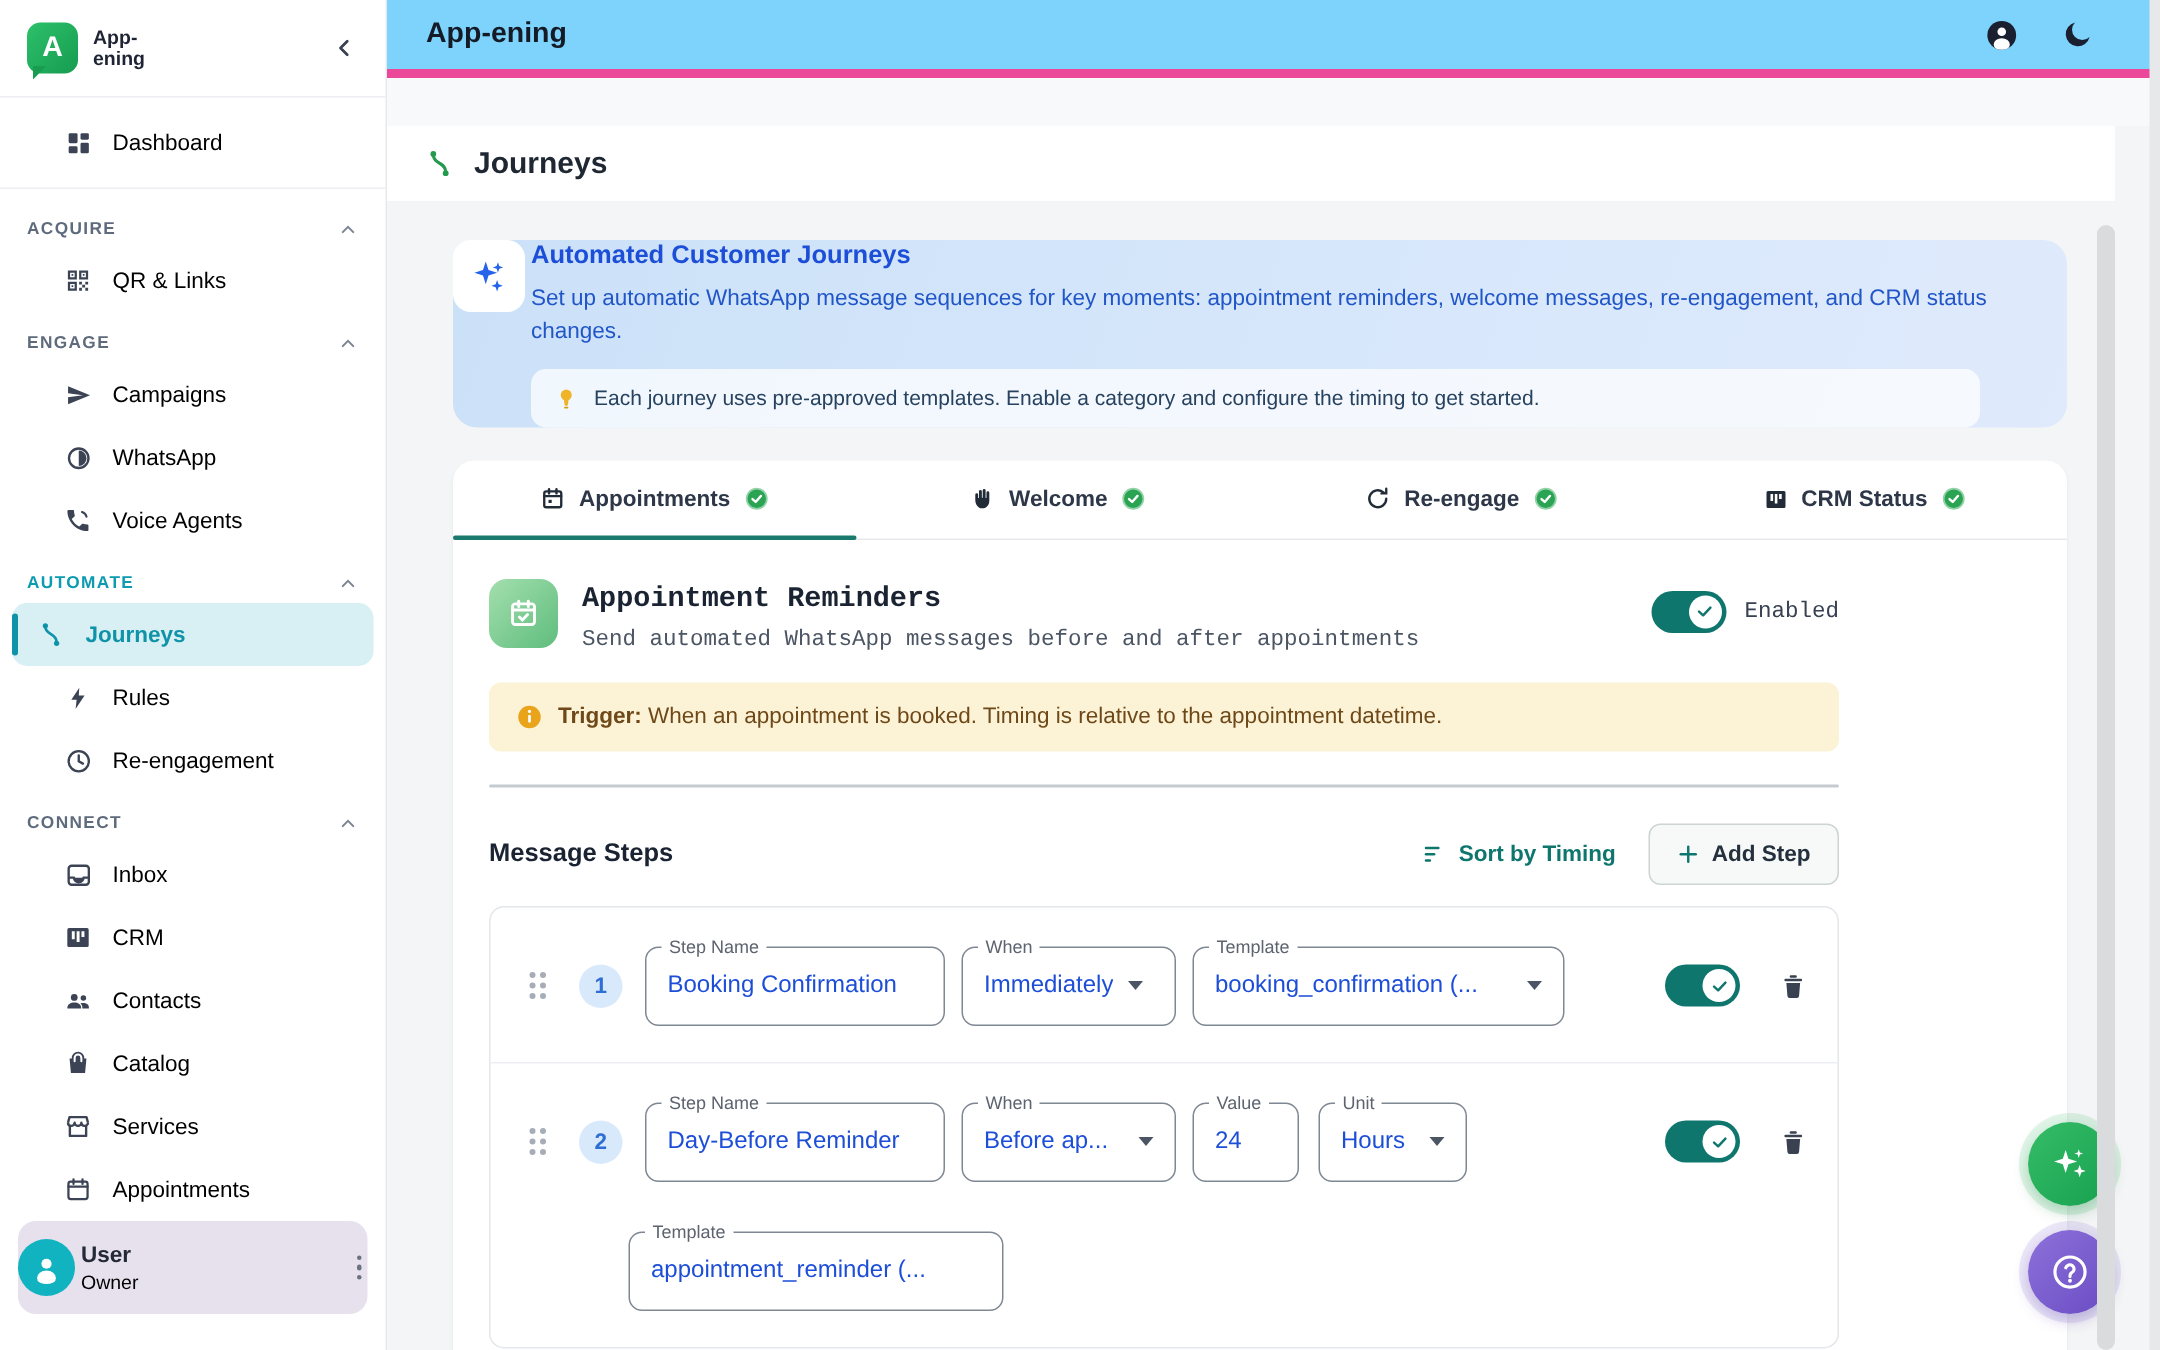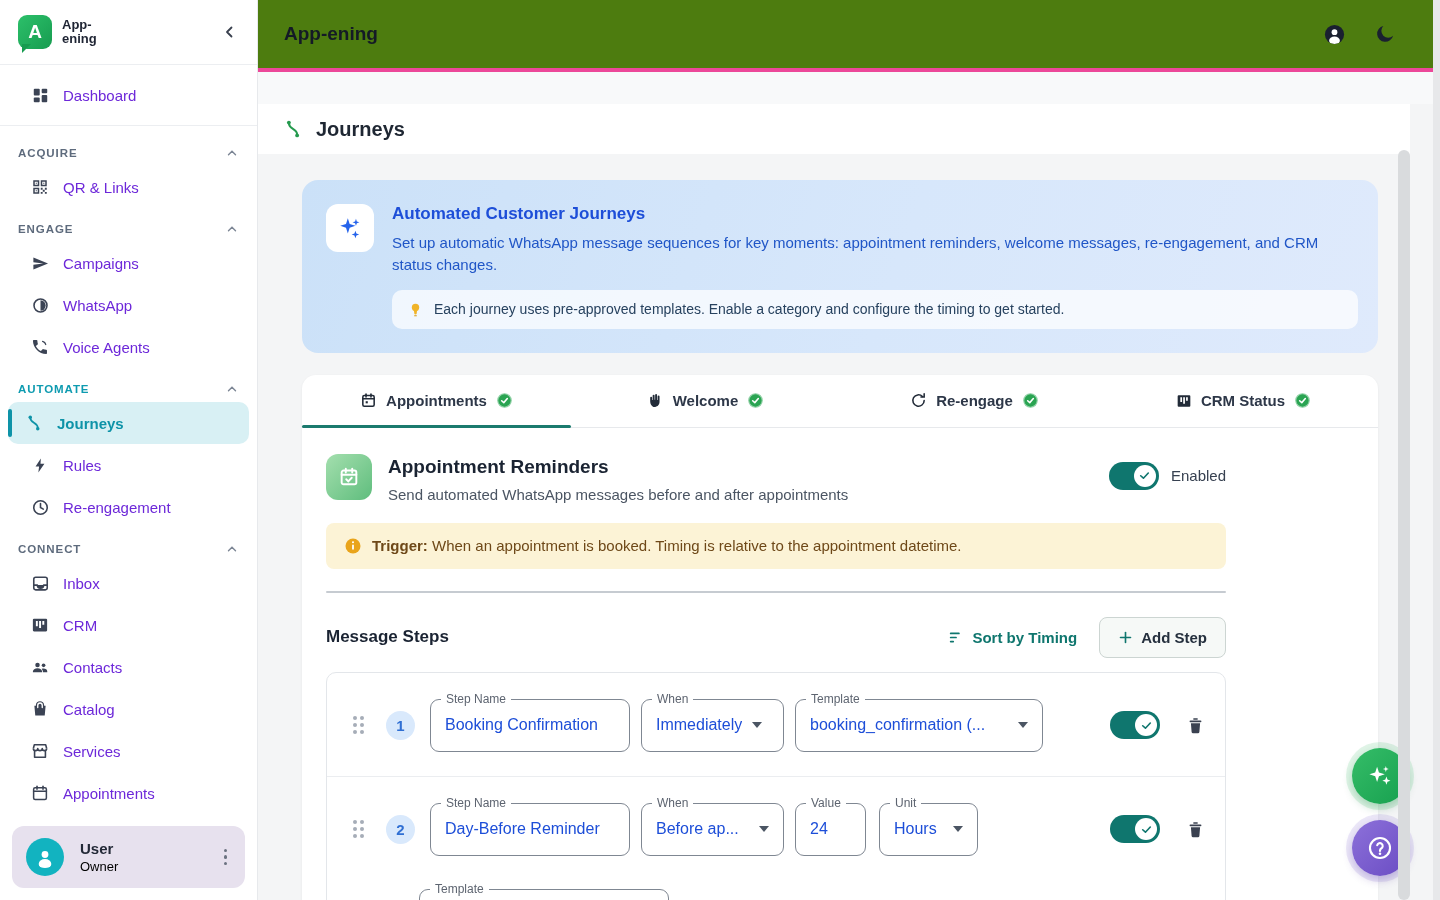--- a/index.html
+++ b/index.html
@@ -7,63 +7,63 @@
   .app { display:flex; width:1440px; height:900px; }
 
   
   .sidebar { width:258px; min-width:258px; height:900px; background:#fff; border-right:1px solid #e7e9ec; display:flex; flex-direction:column; position:relative; }
   .logo-row { height:64px; display:flex; align-items:center; padding:0 18px; gap:10px; }
   .logo-mark { width:34px; height:34px; border-radius:9px; background:linear-gradient(135deg,#2cc06a,#179c50); color:#fff; font-weight:800; font-size:19px; display:flex; align-items:center; justify-content:center; position:relative; }
   .logo-mark:after { content:""; position:absolute; left:4px; bottom:-4px; width:9px; height:9px; background:#179c50; clip-path:polygon(0 0,100% 0,0 100%); }
   .logo-name { font-size:13px; font-weight:800; color:#1e2433; line-height:1.05; }
   .collapse { margin-left:auto; color:#39404e; display:flex; }
   .nav { flex:1; overflow:hidden; padding-top:6px; }
-  .side-item { display:flex; align-items:center; gap:13px; padding:11px 30px; font-size:15px; color:#6d28d9; cursor:pointer; }
+  .side-item { display:flex; align-items:center; gap:13px; padding:11px 30px; font-size:15px; color:#000000; cursor:pointer;margin-left:12px; }
   .side-item .icn { width:20px; height:20px; display:flex; align-items:center; justify-content:center; color:#3b4354; }
   .nav-divider { height:1px; background:#eceef1; margin:6px 0; }
   .side-section { display:flex; align-items:center; justify-content:space-between; padding:14px 18px 6px; font-size:11.5px; font-weight:700; letter-spacing:.08em; color:#5e6b7d; }
   .side-section.accent { color:#0e9bb0; }
   .side-section .chev { color:#7b8594; display:flex; }
   .side-item.active { background:#d8f0f4; color:#0e93a8; font-weight:600; margin:0 8px; padding:11px 10px 11px 16px; border-radius:10px; position:relative; }
   .side-item.active .icn { color:#0e93a8; }
   .side-item.active:before { content:""; position:absolute; left:0; top:7px; bottom:7px; width:4px; border-radius:3px; background:#0e93a8; }
-  .user-card { position:absolute; left:12px; right:12px; bottom:12px; background:#e7e1ee; border-radius:12px; padding:12px 14px; display:flex; align-items:center; gap:16px; }
+  .user-card { position:absolute; left:12px; right:12px; bottom:24px; background:#e7e1ee; border-radius:12px; padding:12px 0; display:flex; align-items:center; gap:4px; }
   .avatar { width:38px; height:38px; border-radius:50%; background:#12b3c0; display:flex; align-items:center; justify-content:center; }
   .user-name { font-size:15px; font-weight:700; color:#232937; }
   .user-role { font-size:13px; color:#000000; margin-top:2px; }
   .kebab { margin-left:auto; display:flex; flex-direction:column; gap:3px; padding:4px; cursor:pointer; }
   .kebab span { width:3.5px; height:3.5px; border-radius:50%; background:#6b7280; }
 
   
   .main { flex:1; display:flex; flex-direction:column; position:relative; background:#f4f5f6; }
-  .topbar { height:72px; background:#4d7c0f; border-bottom:4px solid #ec4899; display:flex; align-items:center; padding:0 44px 0 26px; }
+  .topbar { height:52px; background:#7dd3fc; border-bottom:6px solid #ec4899; display:flex; align-items:center; padding:0 44px 0 26px; }
   .topbar h1 { font-size:19px; font-weight:700; color:#141a26; }
   .top-icons { margin-left:auto; display:flex; align-items:center; gap:28px; }
   .top-icons .tico { display:flex; cursor:pointer; color:#1a2030; }
   .band { height:32px; background:#f8f9fa; }
   .titlebar { height:50px; background:#fff; display:flex; align-items:center; gap:12px; padding:0 24px; margin-right:30px; }
   .titlebar h2 { font-size:20px; font-weight:700; color:#1f2733; }
   .scrollwrap { flex:1; overflow:hidden; padding:26px 0 0 44px; }
 
   
-  .intro { width:1076px; border-radius:16px; padding:24px; display:flex; gap:18px; background:linear-gradient(110deg,#cbe1f8 0%,#d7e7fb 55%,#dfeafc 100%); }
+  .intro { width:1076px; border-radius:16px; display:flex; gap:4px; background:linear-gradient(110deg,#cbe1f8 0%,#d7e7fb 55%,#dfeafc 100%); }
   .intro-tile { width:48px; height:48px; min-width:48px; border-radius:12px; background:#fff; display:flex; align-items:center; justify-content:center; }
   .intro h3 { font-size:17px; font-weight:700; color:#1d4ed8; margin-bottom:8px; }
   .intro p { font-size:15px; color:#2056c7; line-height:1.45; max-width:980px; }
   .intro-note { margin-top:14px; background:rgba(255,255,255,.72); border-radius:10px; padding:11px 15px; display:flex; align-items:center; gap:10px; font-size:14px; color:#27425f; width:966px; }
 
   
   .card { margin-top:22px; width:1076px; background:#fff; border-radius:14px 14px 0 0; box-shadow:0 1px 3px rgba(20,30,40,.06); min-height:560px; }
   .tabbar { display:flex; height:53px; border-bottom:1px solid #e7e9ec; }
   .tab { flex:1; display:flex; align-items:center; justify-content:center; gap:9px; font-size:15px; font-weight:600; color:#2d3748; cursor:pointer; position:relative; }
   .tab.active:after { content:""; position:absolute; left:0; right:0; bottom:-1px; height:3px; background:#1b7a6e; border-radius:2px; }
   .tab .tabicn { display:flex; color:#222b38; }
   .panel { padding:26px 24px; }
 
-  .sec-head { display:flex; align-items:flex-start; gap:16px; width:900px; }
+  .sec-head { display:flex; align-items:flex-start; gap:16px; width:900px;font-family:Liberation Mono, monospace; }
   .green-tile { width:46px; height:46px; border-radius:12px; background:linear-gradient(135deg,#a4dfae,#5fbd7d); display:flex; align-items:center; justify-content:center; }
   .sec-title { font-size:19px; font-weight:700; color:#1a2332; margin-top:2px; }
   .sec-sub { font-size:15px; color:#4b5563; margin-top:8px; }
   .enable-wrap { margin-left:auto; display:flex; align-items:center; gap:12px; margin-top:8px; }
   .toggle { width:50px; height:28px; border-radius:14px; background:#0f766e; position:relative; cursor:pointer; }
   .toggle .knob { position:absolute; right:3px; top:3px; width:22px; height:22px; border-radius:50%; background:#fff; display:flex; align-items:center; justify-content:center; }
   .enable-label { font-size:15px; color:#374151; }
 
   .trigger { margin-top:20px; width:900px; background:#fcf3d6; border-radius:8px; padding:14px 18px; display:flex; align-items:center; gap:10px; font-size:15px; color:#6e4818; }
   .trigger b { font-weight:700; }

